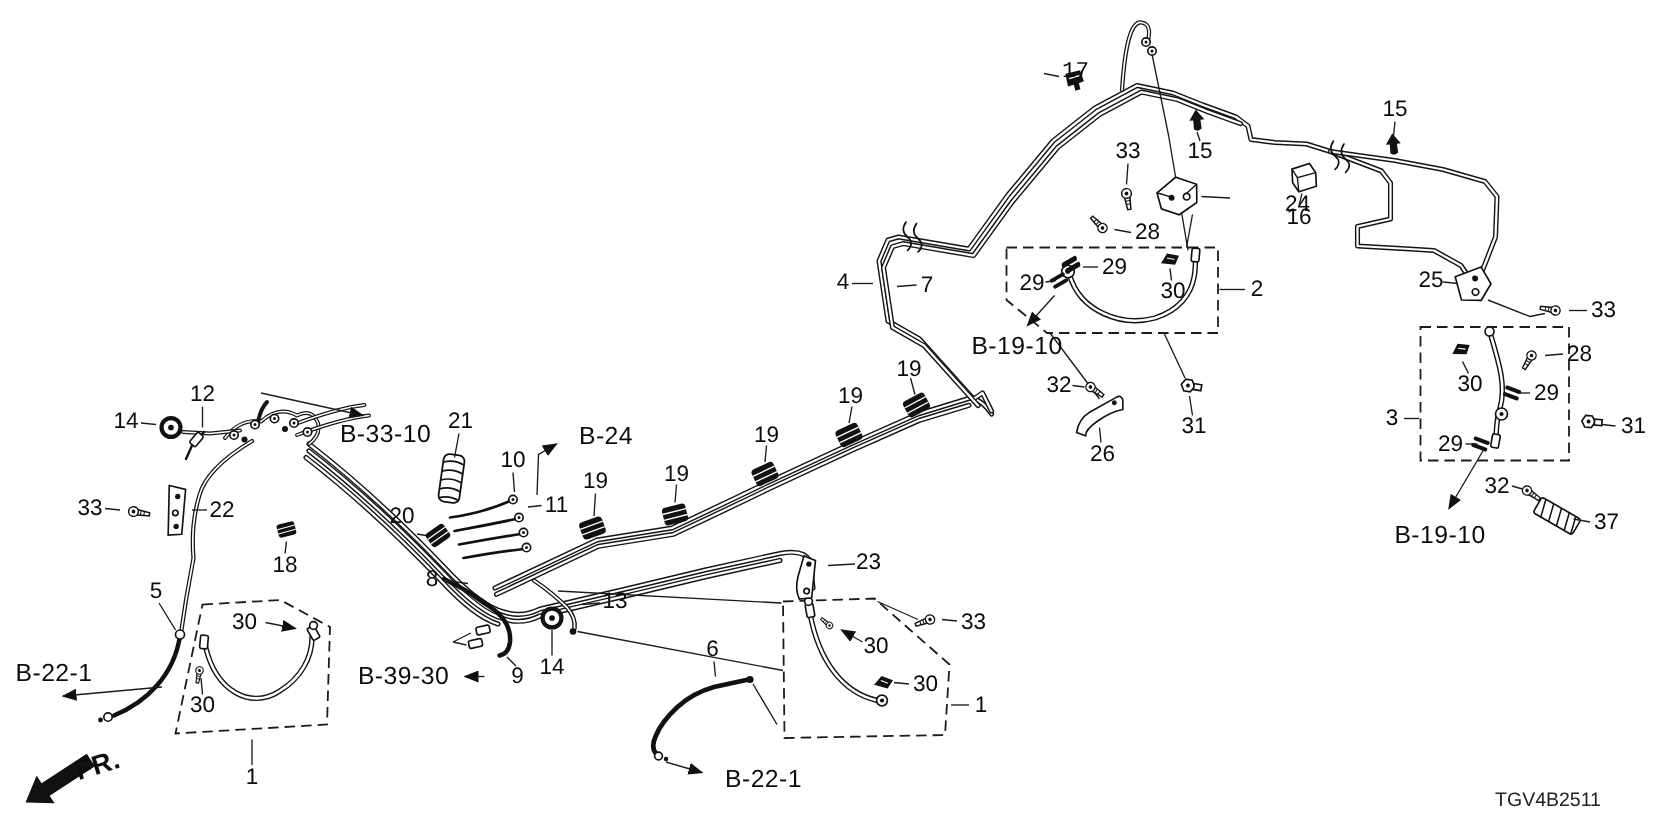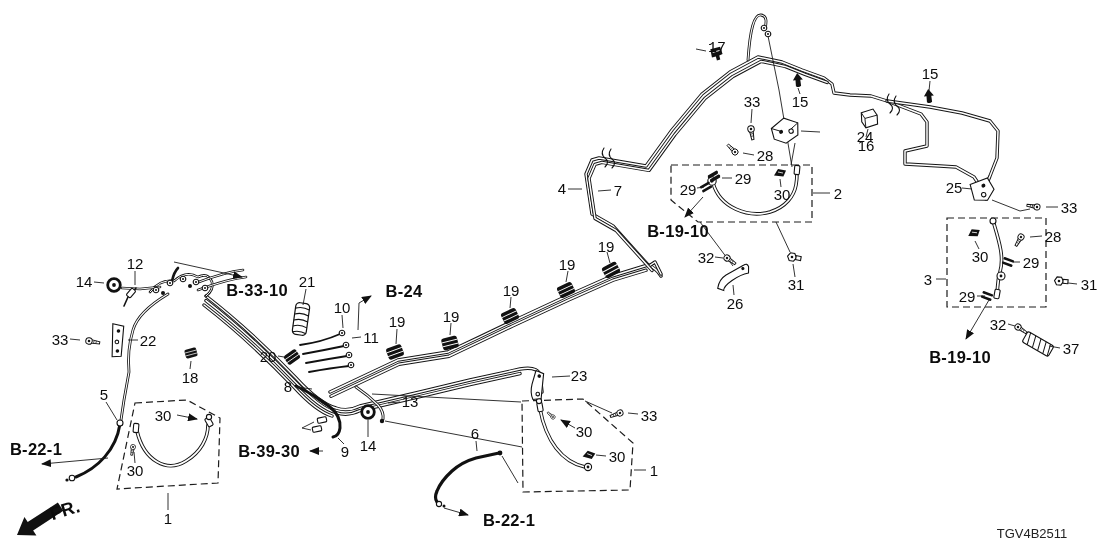--- a/index.html
+++ b/index.html
@@ -2,21 +2,21 @@
 <html><head>
 <meta charset="utf-8">
 <style>
   html,body{margin:0;padding:0;background:#fff;}
   #stage{position:relative;width:1108px;height:554px;background:#fff;overflow:hidden;
          font-family:"Liberation Sans", sans-serif;}
   #art{position:absolute;left:0;top:0;}
   #labels{position:absolute;left:0;top:0;width:1108px;height:554px;}
   .callout{position:absolute;transform:translate(-50%,-50%);font-size:15px;color:#0c0c0c;
            white-space:nowrap;line-height:1;letter-spacing:0;}
-  .callout.bold{font-weight:bold;font-size:16.5px;letter-spacing:.3px;}
+  .callout.bold{font-weight:normal;font-size:16.5px;letter-spacing:.3px;}
   #diagram-code{position:absolute;transform:translate(-50%,-50%);font-size:13px;color:#222;}
   #fr-label{position:absolute;left:50px;top:500px;font-weight:bold;font-size:18px;color:#0c0c0c;
             transform:rotate(-17deg);letter-spacing:.5px;}
   .po{stroke:#151515;fill:none;stroke-linejoin:round;stroke-linecap:round;}
   .pi{stroke:#fff;fill:none;stroke-linejoin:round;stroke-linecap:round;}
   .thin{stroke:#1c1c1c;stroke-width:.9;fill:none;}
   .dash{stroke:#1c1c1c;stroke-width:1.2;fill:none;stroke-dasharray:7 4;}
   .solid{stroke:#111;fill:none;stroke-linecap:round;stroke-linejoin:round;}
   .part{fill:#fff;stroke:#111;stroke-width:1.1;}
 </style>
@@ -495,21 +495,21 @@
       <span class="callout" style="left: 135px; top: 263px;">12</span>
       <span class="callout" style="left: 84px; top: 281px;">14</span>
       <span class="callout bold" style="left: 257px; top: 290px;">B-33-10</span>
       <span class="callout" style="left: 307px; top: 281px;">21</span>
       <span class="callout bold" style="left: 404px; top: 291px;">B-24</span>
       <span class="callout" style="left: 342px; top: 307px;">10</span>
       <span class="callout" style="left: 397px; top: 321px;">19</span>
       <span class="callout" style="left: 451px; top: 316px;">19</span>
       <span class="callout" style="left: 511px; top: 290px;">19</span>
       <span class="callout" style="left: 371px; top: 337px;">11</span>
-      <span class="callout" style="left: 268px; top: 356px;">20</span>
+      <span class="callout" style="left: 268px; top: 344px;">20</span>
       <span class="callout" style="left: 190px; top: 377px;">18</span>
       <span class="callout" style="left: 288px; top: 386px;">8</span>
       <span class="callout" style="left: 148px; top: 340px;">22</span>
       <span class="callout" style="left: 60px; top: 339px;">33</span>
       <span class="callout" style="left: 410px; top: 401px;">13</span>
       <span class="callout" style="left: 368px; top: 445px;">14</span>
       <span class="callout" style="left: 345px; top: 451px;">9</span>
       <span class="callout bold" style="left: 269px; top: 451px;">B-39-30</span>
       <span class="callout" style="left: 104px; top: 394px;">5</span>
       <span class="callout" style="left: 163px; top: 415px;">30</span>

